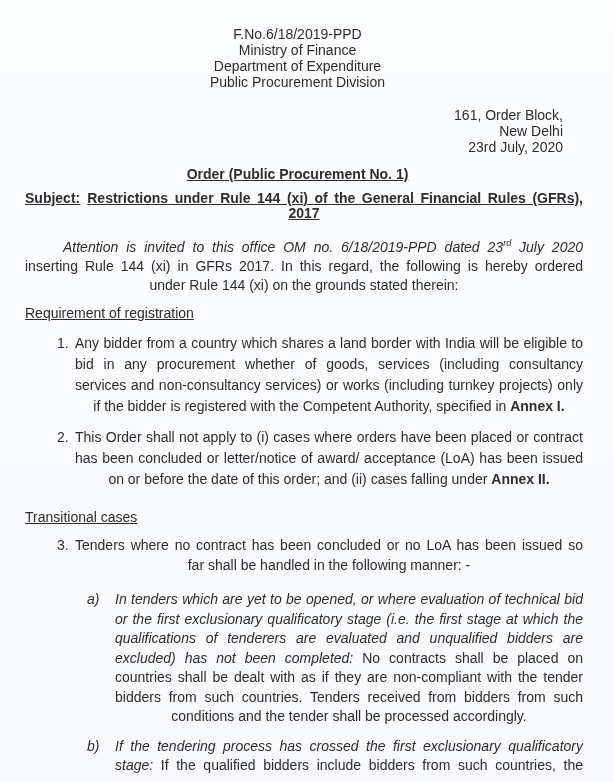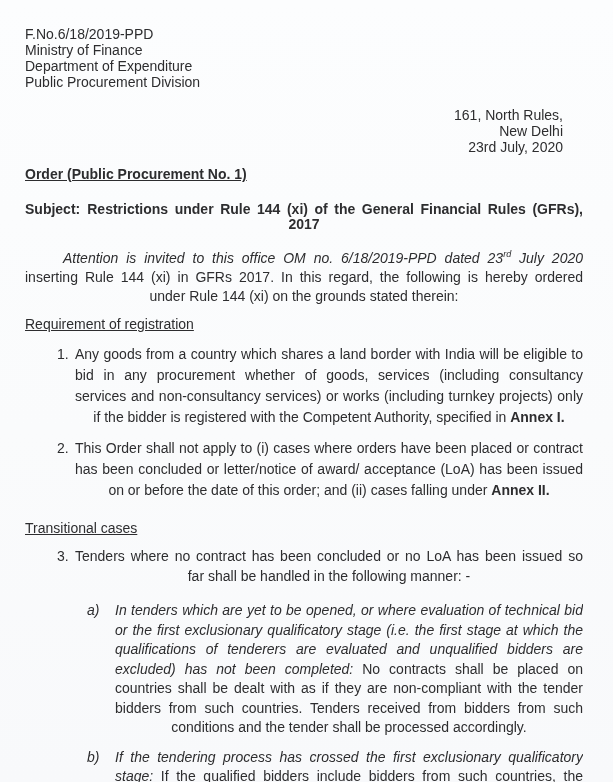--- a/index.html
+++ b/index.html
@@ -8,25 +8,25 @@
     width: 613px;
     height: 782px;
     box-sizing: border-box;
     padding: 26px 30px 0 25px;
     background: linear-gradient(180deg, #fcfdfe 0%, #fafbfc 55%, #f8f9fb 100%);
     font-family: "Liberation Sans", "DejaVu Sans", sans-serif;
     font-size: 14px;
     color: #2d2d2f;
     overflow: hidden;
   }
-  .center { width: 545px; text-align: left; }
+  .center { width: 545px; text-align: center; }
   .hdr { line-height: 16px; }
   .dateline { margin-top: 17px; line-height: 16px; text-align: right; padding-right: 20px; }
   .title { margin-top: 11px; line-height: 17px; font-weight: bold; text-decoration: underline; }
-  .subject { margin-top: 19px; line-height: 15px; font-weight: bold; }
+  .subject { margin-top: 8px; line-height: 15px; font-weight: bold; text-decoration: underline; }
   .subject .ln { height: 15px; }
   .sub-text { margin-left: 7px; }
   .intro { margin-top: 17px; line-height: 19px; }
   .intro .ln { height: 19px; }
   .indent { text-indent: 38px; font-style: italic; }
   .heading { margin-top: 9px; line-height: 18px; text-decoration: underline; }
   .heading.tight { margin-top: 18px; }
   .item { display: flex; }
   .item .marker { flex: none; }
   .num { line-height: 21px; }
@@ -55,21 +55,21 @@
 <div class="page">
 
   <div class="hdr center">
     <div class="ln">F.No.6/18/2019-PPD</div>
     <div class="ln">Ministry of Finance</div>
     <div class="ln">Department of Expenditure</div>
     <div class="ln">Public Procurement Division</div>
   </div>
 
   <div class="dateline">
-    <div>161, North Rules,</div>
+    <div>161, Order Block,</div>
     <div>New Delhi</div>
     <div>23rd July, 2020</div>
   </div>
 
   <div class="title center">Order (Public Procurement No. 1)</div>
 
   <div class="subject">
     <div class="ln j"><b>Subject:</b><b class="sub-text">Restrictions under Rule 144 (xi) of the General Financial Rules (GFRs),</b></div>
     <div class="ln l"><b>2017</b></div>
   </div>
@@ -78,21 +78,21 @@
     <div class="ln j indent"><span>Attention is invited to this office OM no. 6/18/2019-PPD dated 23</span><sup>rd</sup><span> July 2020</span></div>
     <div class="ln j">inserting Rule 144 (xi) in GFRs 2017. In this regard, the following is hereby ordered</div>
     <div class="ln l">under Rule 144 (xi) on the grounds stated therein:</div>
   </div>
 
   <div class="heading">Requirement of registration</div>
 
   <div class="item num" id="item1">
     <span class="marker">1.</span>
     <div class="itext">
-      <div class="ln j">Any goods from a country which shares a land border with India will be eligible to</div>
+      <div class="ln j">Any bidder from a country which shares a land border with India will be eligible to</div>
       <div class="ln j">bid in any procurement whether of goods, services (including consultancy</div>
       <div class="ln j">services and non-consultancy services) or works (including turnkey projects) only</div>
       <div class="ln l"><span>if the bidder is registered with the Competent Authority, specified in </span><b>Annex I.</b></div>
     </div>
   </div>
 
   <div class="item num" id="item2">
     <span class="marker">2.</span>
     <div class="itext">
       <div class="ln j">This Order shall not apply to (i) cases where orders have been placed or contract</div>

